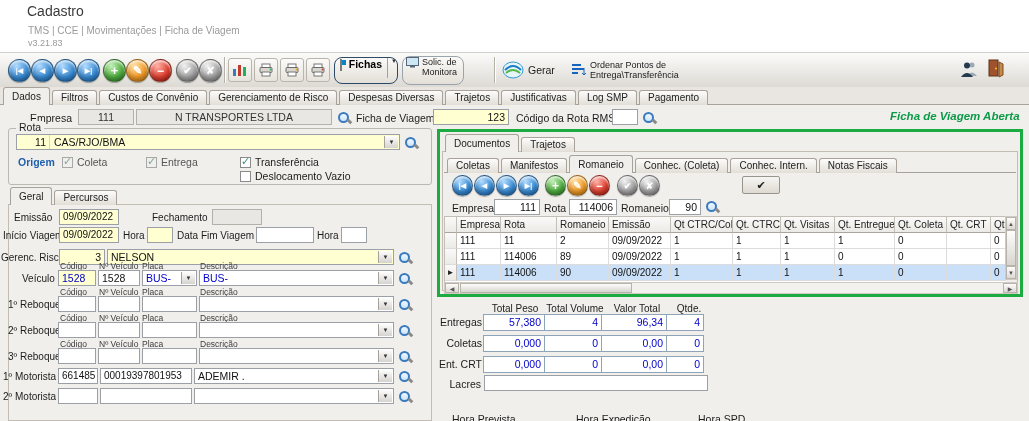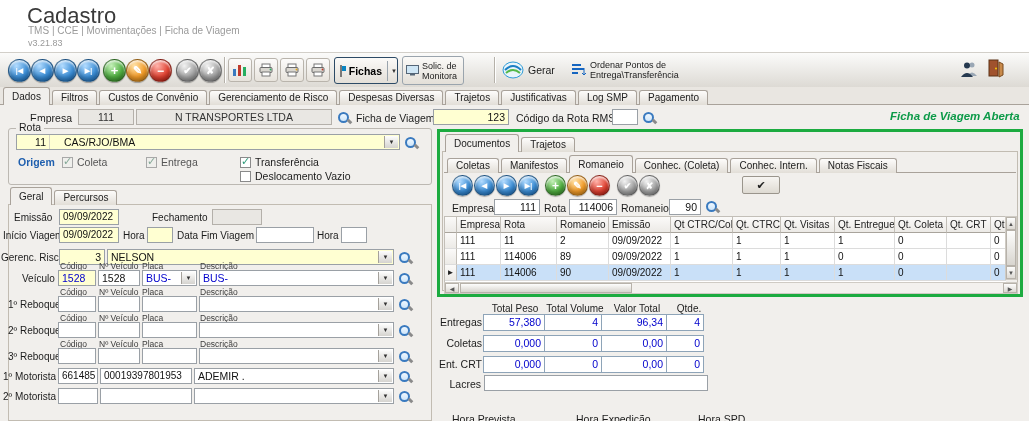--- a/index.html
+++ b/index.html
@@ -31,41 +31,41 @@
   .c21{width:21px;height:21px;font-size:11px}
   .c19{width:19px;height:19px;font-size:10px}
   .cir.nav{font-size:7px;letter-spacing:0}
   .cir.b{background:radial-gradient(circle at 35% 28%,#b3dcff,#3e8fd6 55%,#1160ab)}
   .cir.g{background:radial-gradient(circle at 35% 28%,#c4f0b8,#52b043 55%,#2c7d1f)}
   .cir.o{background:radial-gradient(circle at 35% 28%,#ffe2a8,#f29c2a 55%,#c07a12)}
   .cir.r{background:radial-gradient(circle at 35% 28%,#ffb3ab,#e04434 55%,#a31208)}
   .cir.gy{background:radial-gradient(circle at 35% 28%,#f2f2f2,#a7a7a7 55%,#787878)}
   .sqbtn{position:absolute;width:24px;height:24px;box-sizing:border-box;border:1px solid #b9b4ac;border-radius:3px;
          background:linear-gradient(#fcfbfa,#e7e3dc);display:flex;align-items:center;justify-content:center;cursor:pointer}
-  .tbtn{position:absolute;box-sizing:border-box;border:1px solid #9aa4ad;border-radius:3px;
-        background:linear-gradient(#fbfaf8,#e3dfd8);display:flex;align-items:center;cursor:pointer}
+  .tbtn{position:absolute;box-sizing:border-box;border:1px solid #9aa4ad;border-radius:8px;
+        background:linear-gradient(#fbfaf8,#e3dfd8);display:flex;align-items:flex-start;cursor:pointer}
   .tflat{position:absolute;display:flex;align-items:center;cursor:pointer}
   .t2line{font-size:9px;line-height:10px;color:#1c1c1c}
   .tsep{position:absolute;width:1px;background:#b5b1a9;border-right:1px solid #fff}
   
   .tabstrip{position:absolute;display:flex;align-items:flex-end;height:18px}
   .tab{box-sizing:border-box;height:15px;line-height:14px;padding:0 8px;font-size:10px;color:#222;
        background:linear-gradient(#fdfcfb,#e2ded7);border:1px solid #a9a29a;border-bottom:none;
        border-radius:3px 3px 0 0;margin-right:2px;white-space:nowrap;cursor:pointer}
   .tab.active{height:18px;line-height:17px;background:#f1efec;position:relative;z-index:3}
   .hline{position:absolute;border-top:1px solid #a9a29a}
   .panel{position:absolute;box-sizing:border-box;border:1px solid #c2bcb2;background:#f1efec}
   .groupbox{position:absolute;box-sizing:border-box;border:1px solid #bcb8b2;border-radius:3px}
   .gb-label{position:absolute;font-size:10.5px;background:#f1efec;padding:0 3px;color:#1c1c1c;white-space:nowrap}
   .chkbox{position:absolute;width:11px;height:11px;box-sizing:border-box;background:#fff;border:1px solid #8a8a8a;cursor:pointer}
   .chkbox.dis{background:#efefec;border-color:#a8a8a8}
   .chkbox.on::after{content:"✓";position:absolute;left:0;top:-3px;font-size:11px;color:#2f9c7a}
   .chkbox.dis.on::after{color:#84a796}
   .rcode{display:inline-block;width:26px;text-align:right;padding-right:3px;border-right:1px solid #d6d4c2}
-  .rname{margin-left:14px}
+  .rname{margin-left:4px}
   .vehhdrs{position:absolute;left:0;width:432px;height:10px}
   .vehhdr{position:absolute;top:0;font-size:8.5px;color:#3c3c3c;white-space:nowrap}
   
   .gwrap{position:absolute;background:#fff;overflow:hidden;border-left:1px solid #c3bfb8;border-top:1px solid #c3bfb8}
   .ghrow,.grow{display:flex;height:16px;line-height:15px;width:600px}
   .gcell{box-sizing:border-box;flex:0 0 auto;font-size:10px;padding:0 0 0 3px;border-right:1px solid #dcdcdc;
          border-bottom:1px solid #dcdcdc;white-space:nowrap;overflow:hidden;color:#111}
   .ghead{background:linear-gradient(#fbfaf9,#eceae6);border-right:1px solid #c3bfb8;border-bottom:1px solid #a9a49c;color:#222}
   .gind{width:12px;padding:0;background:linear-gradient(#fbfaf9,#eceae6);border-right:1px solid #c3bfb8;
         font-size:8px;text-align:center;color:#222}
@@ -80,21 +80,21 @@
            border-radius:2px;display:flex;align-items:center;justify-content:center;font-size:11px;color:#222;cursor:pointer}
   
   .trowwrap{position:absolute;left:438px;top:314px}
   .trow{display:flex;margin-bottom:4px}
   .tlabel{width:44px;text-align:right;margin-right:2px;font-size:10.5px;color:#1c1c1c;line-height:17px;white-space:nowrap}
   .tcell{box-sizing:border-box;height:17px;line-height:15px;border:1px solid #8ea4b8;margin-left:-1px;background:#fff}
   .tval{font-size:10.5px;text-align:right;padding-right:3px;color:var(--value-blue,#0000cc)}
   .theadrow{position:absolute;left:484px;top:303px;display:flex}
   .thead{box-sizing:border-box;font-size:10px;text-align:center;color:#222;white-space:nowrap}
   #status-text{position:absolute;font-size:11.5px;font-weight:bold;font-style:italic;color:var(--status-green,#0c9a48);white-space:nowrap}
-  #app-title{position:absolute;left:27px;top:3px;font-size:22px;color:#3a3a3a}
+  #app-title{position:absolute;left:27px;top:3px;font-size:14px;color:#3a3a3a}
   #breadcrumb{position:absolute;left:28px;top:25px;font-size:10px;color:#9a9a9a}
   #version{position:absolute;left:28px;top:38px;font-size:9px;color:#9a9a9a}
   .origem{font-weight:bold;color:var(--origem-blue,#1f5fae)}
 </style>
 </head>
 <body>
 
 <div id="app-title">Cadastro</div>
 <div id="breadcrumb">TMS | CCE | Movimentações | Ficha de Viagem</div>
 <div id="version">v3.21.83</div>

